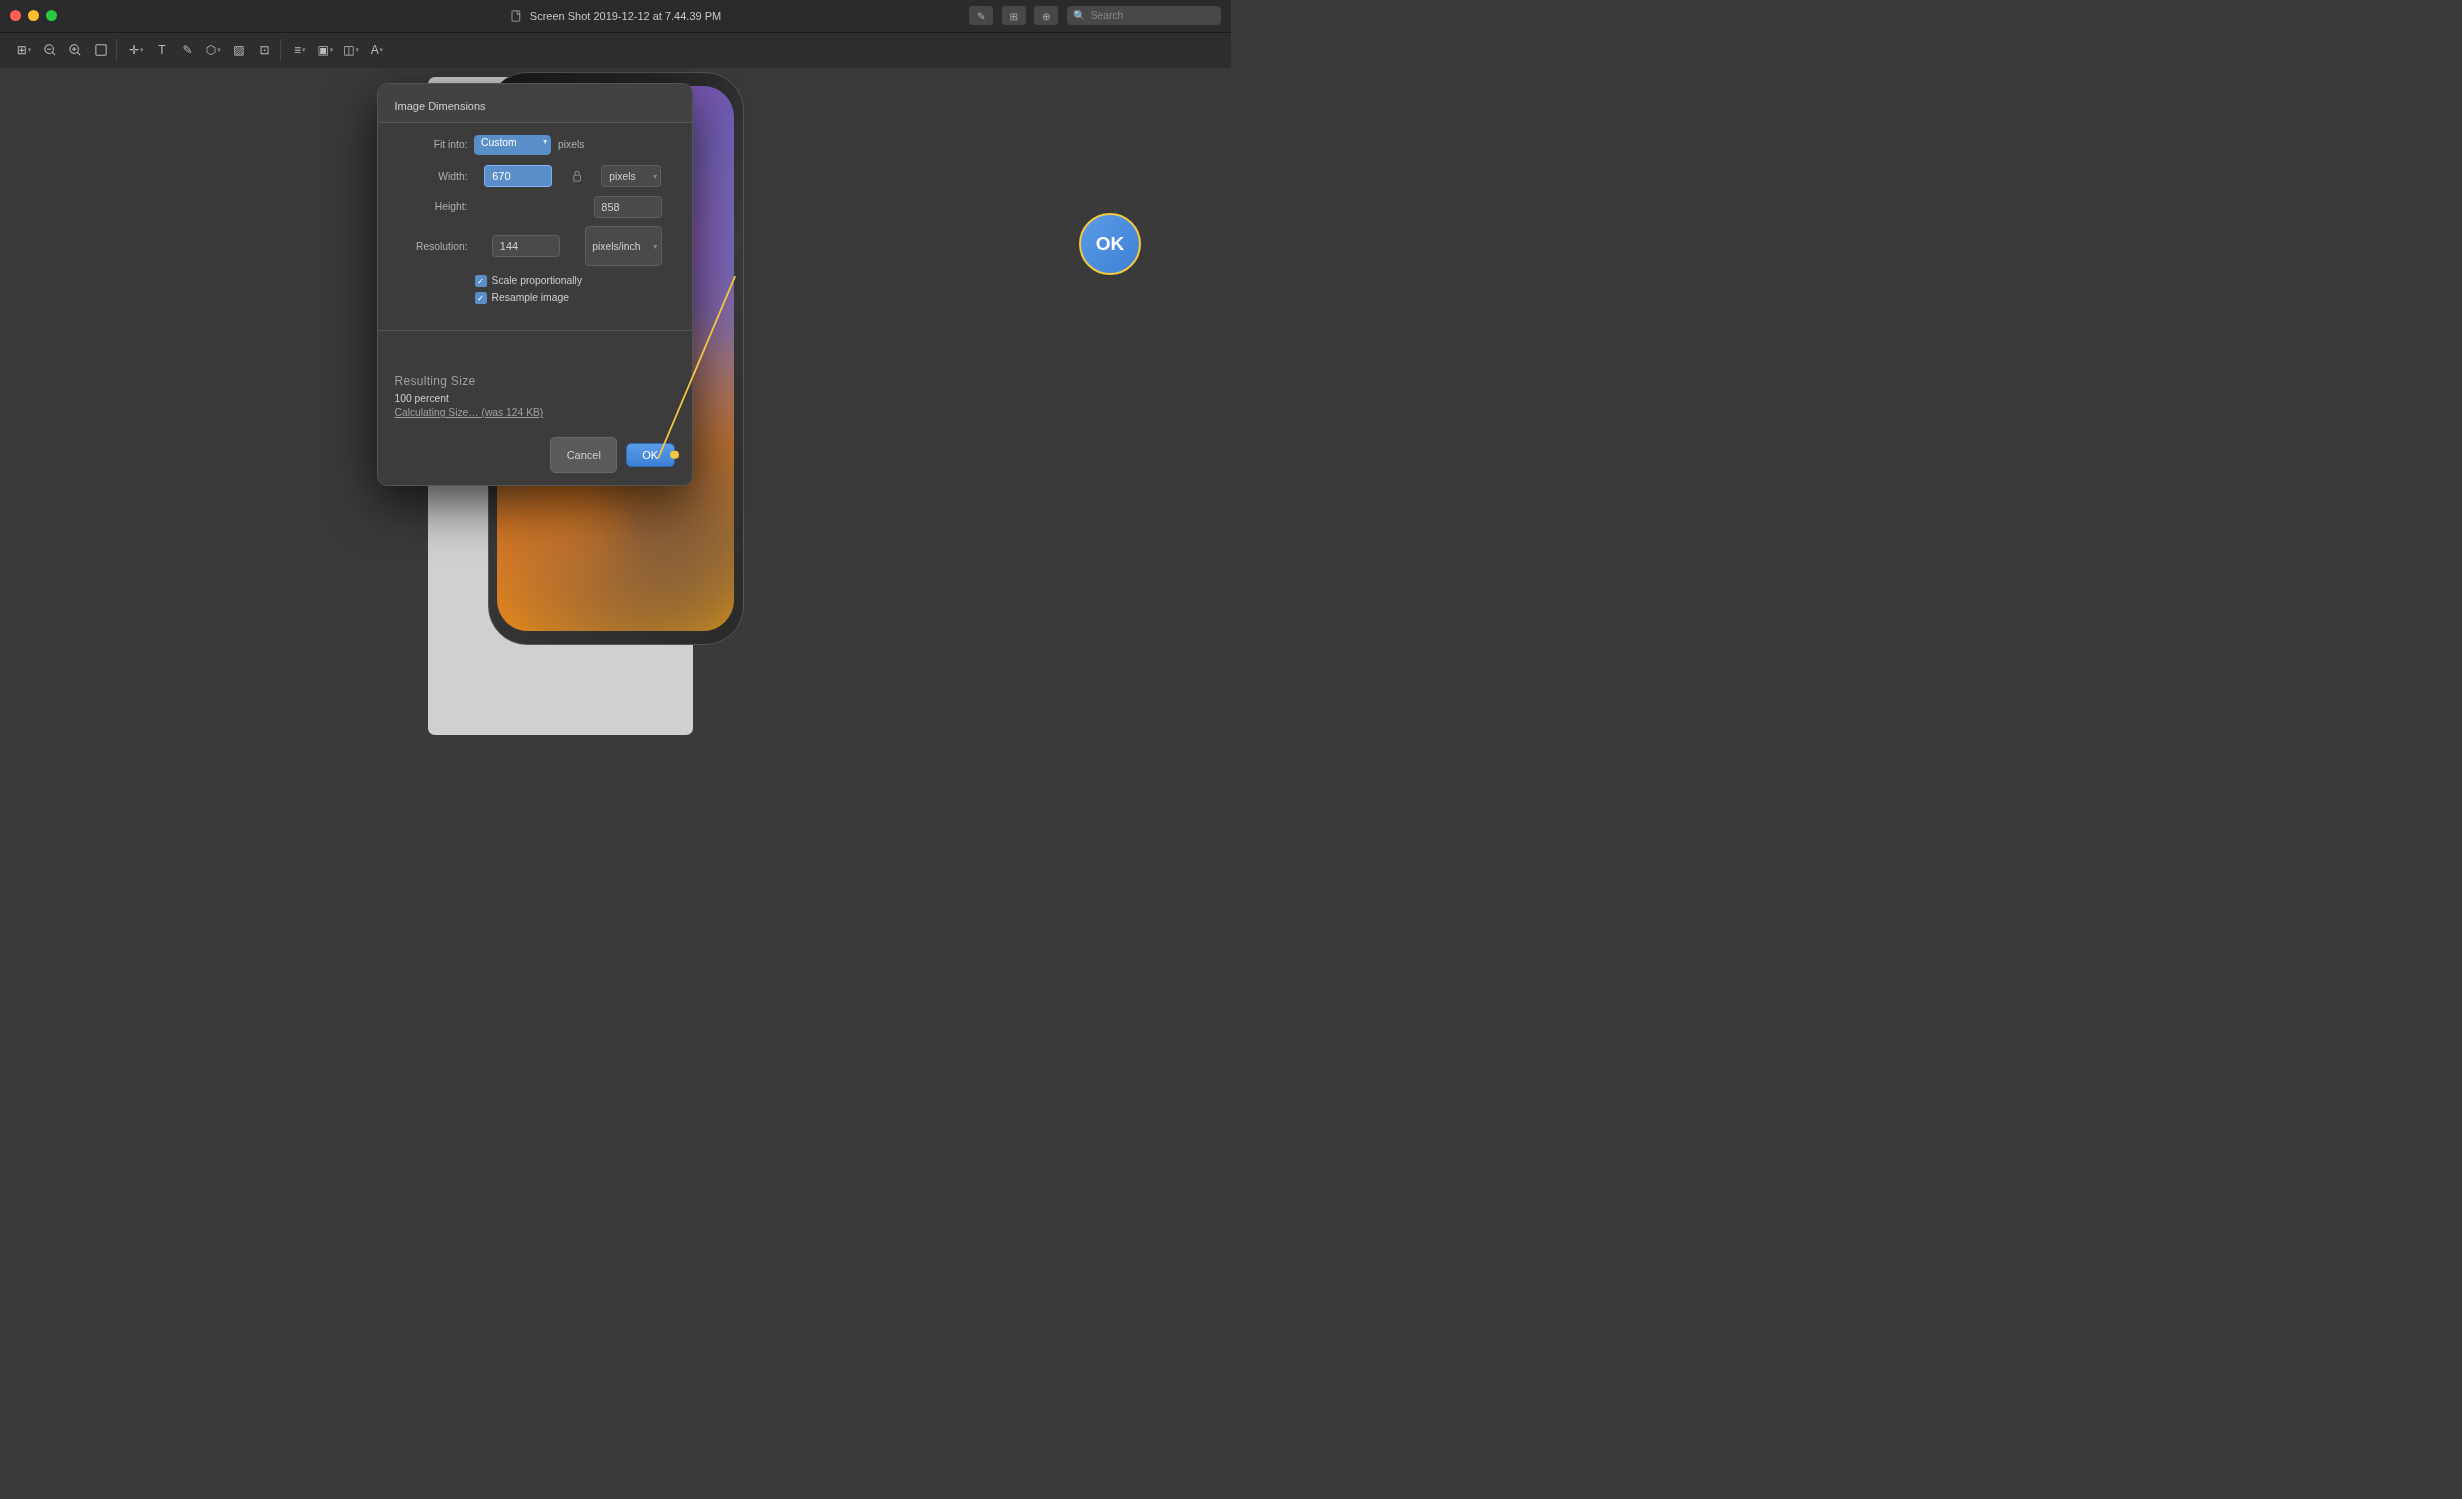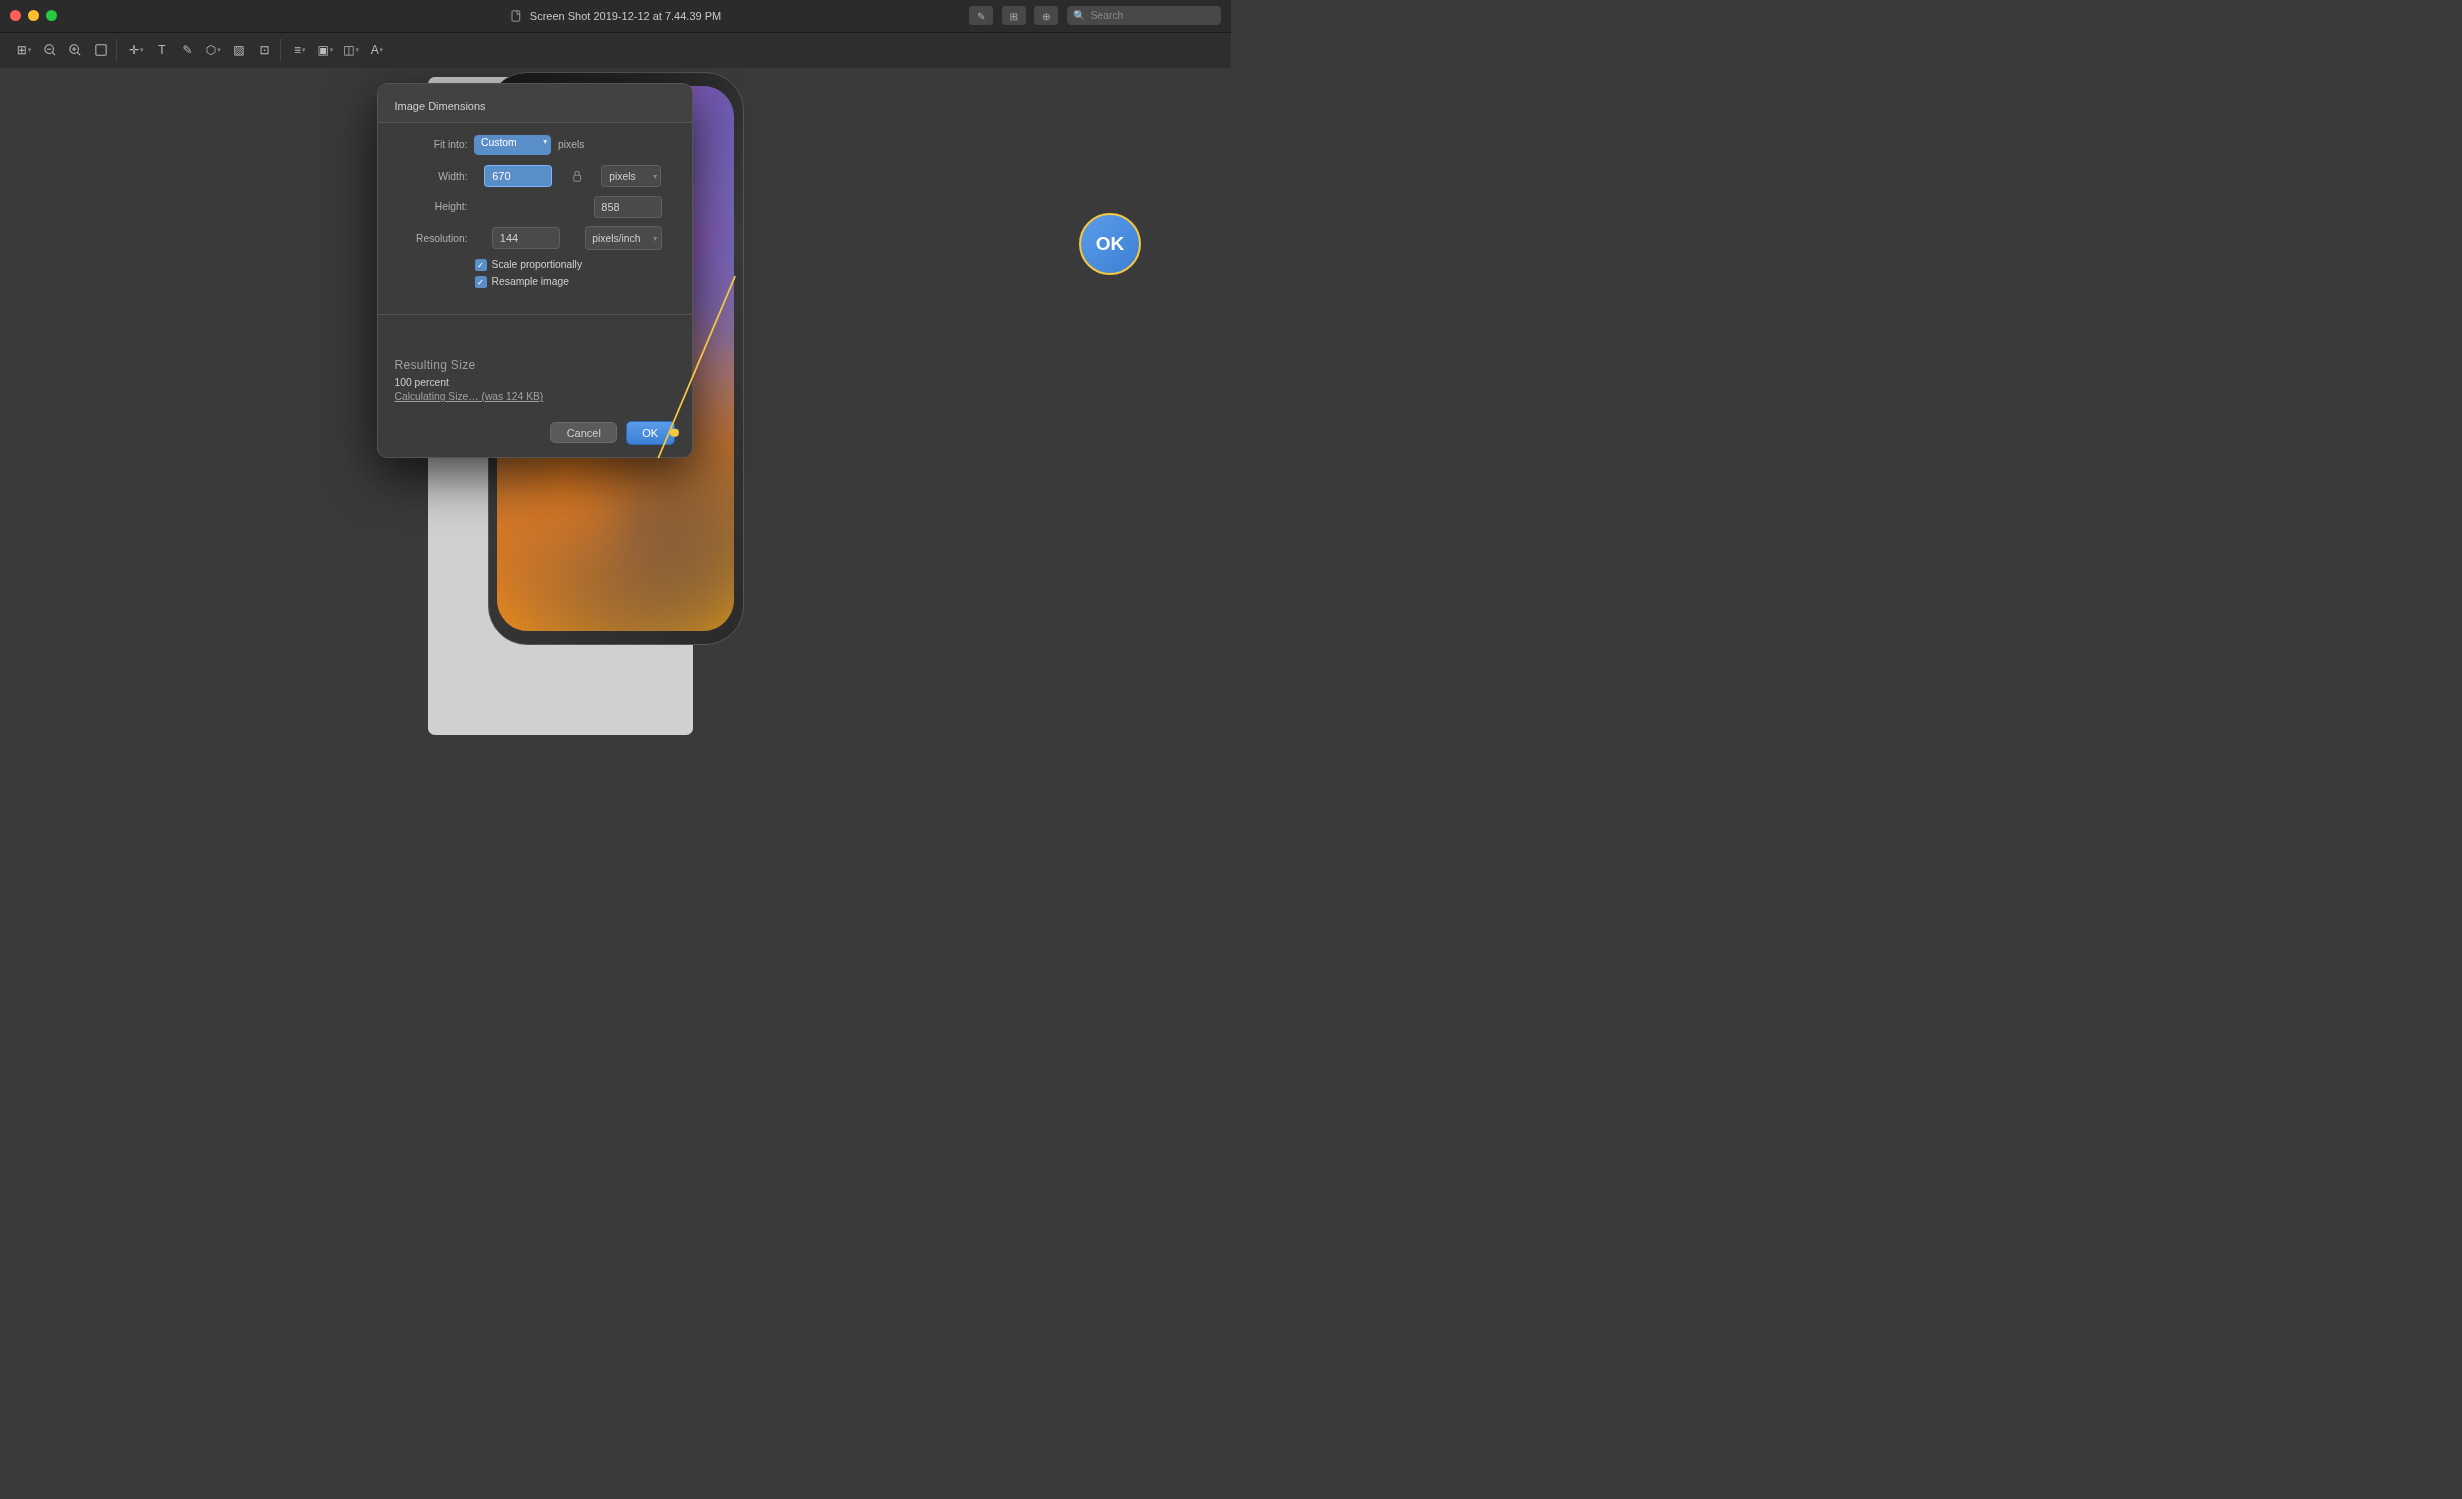--- a/index.html
+++ b/index.html
@@ -323,21 +323,21 @@
       color: #888;
     }
 
     .resolution-select {
       background: #4a4a4a;
       border: 0.9px solid #606060;
       border-radius: 3.4px;
       color: #d0d0d0;
       font-size: 10.3px;
       padding: 2.6px 15.4px 2.6px 6.8px;
-      height: 24px;
+      height: 40px;
       cursor: pointer;
       display: inline-flex;
       align-items: center;
       position: relative;
       min-width: 77px;
     }
     .resolution-select .arrow {
       position: absolute;
       right: 3.4px;
       font-size: 7.7px;
@@ -408,21 +408,21 @@
       gap: 8.5px;
     }
     .btn-cancel {
       background: #5a5a5a;
       border: 0.9px solid #6a6a6a;
       border-radius: 5.1px;
       color: #d0d0d0;
       font-size: 11px;
       padding: 4.3px 15.4px;
       cursor: pointer;
-      height: 21px;
+      height: 36px;
       display: flex;
       align-items: center;
     }
     .btn-ok {
       background: linear-gradient(180deg, #5a9ce8 0%, #3d7fd4 100%);
       border: 0.9px solid #2a6ab8;
       border-radius: 5.1px;
       color: #fff;
       font-size: 11px;
       font-weight: 500;

